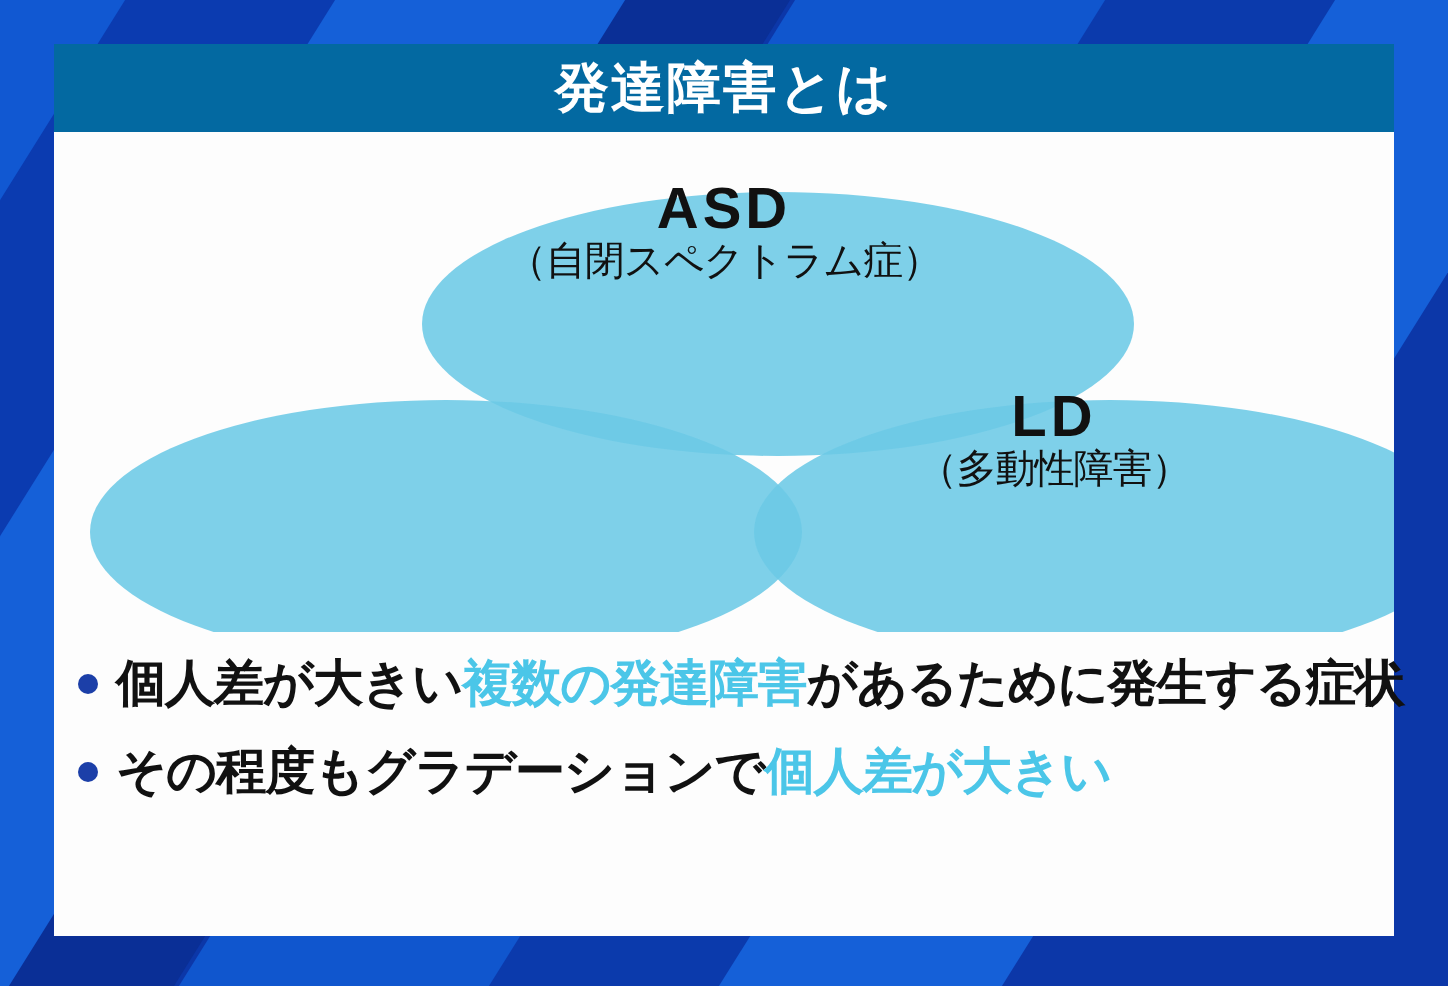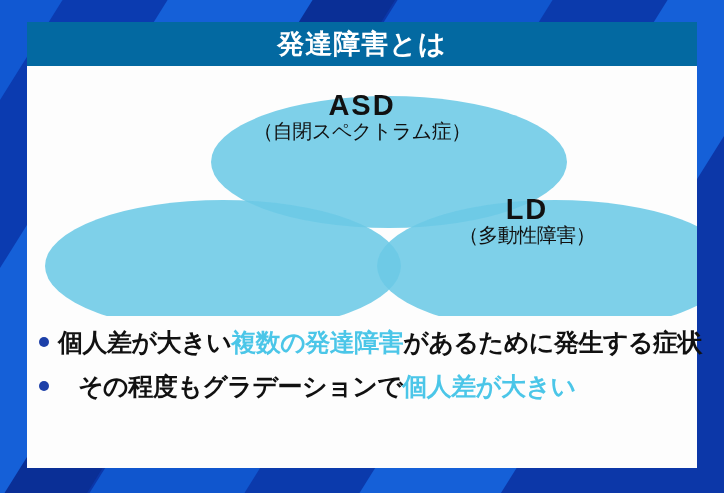--- a/index.html
+++ b/index.html
@@ -174,18 +174,18 @@
       </div>
     </div>
 
     <div class="bullets" id="bullet-list">
         <div class="bullet-row">
           <span class="bullet-dot" style="background: rgb(28, 63, 168);"></span>
           <span class="bullet-text" style="color: rgb(17, 17, 17);"><span>個人差が大きい</span><span class="hl" style="color: rgb(75, 198, 232);">複数の発達障害</span><span>があるために発生する症状</span></span>
         </div>
         <div class="bullet-row">
           <span class="bullet-dot" style="background: rgb(28, 63, 168);"></span>
-          <span class="bullet-text" style="color: rgb(17, 17, 17); margin-left: 20px;"><span>その程度もグラデーションで</span><span class="hl" style="color: rgb(75, 198, 232);">個人差が大きい</span></span>
+          <span class="bullet-text" style="color: rgb(17, 17, 17);"><span>その程度もグラデーションで</span><span class="hl" style="color: rgb(75, 198, 232);">個人差が大きい</span></span>
         </div>
       </div>
 
   </div>
 </div>
 
 </body></html>

